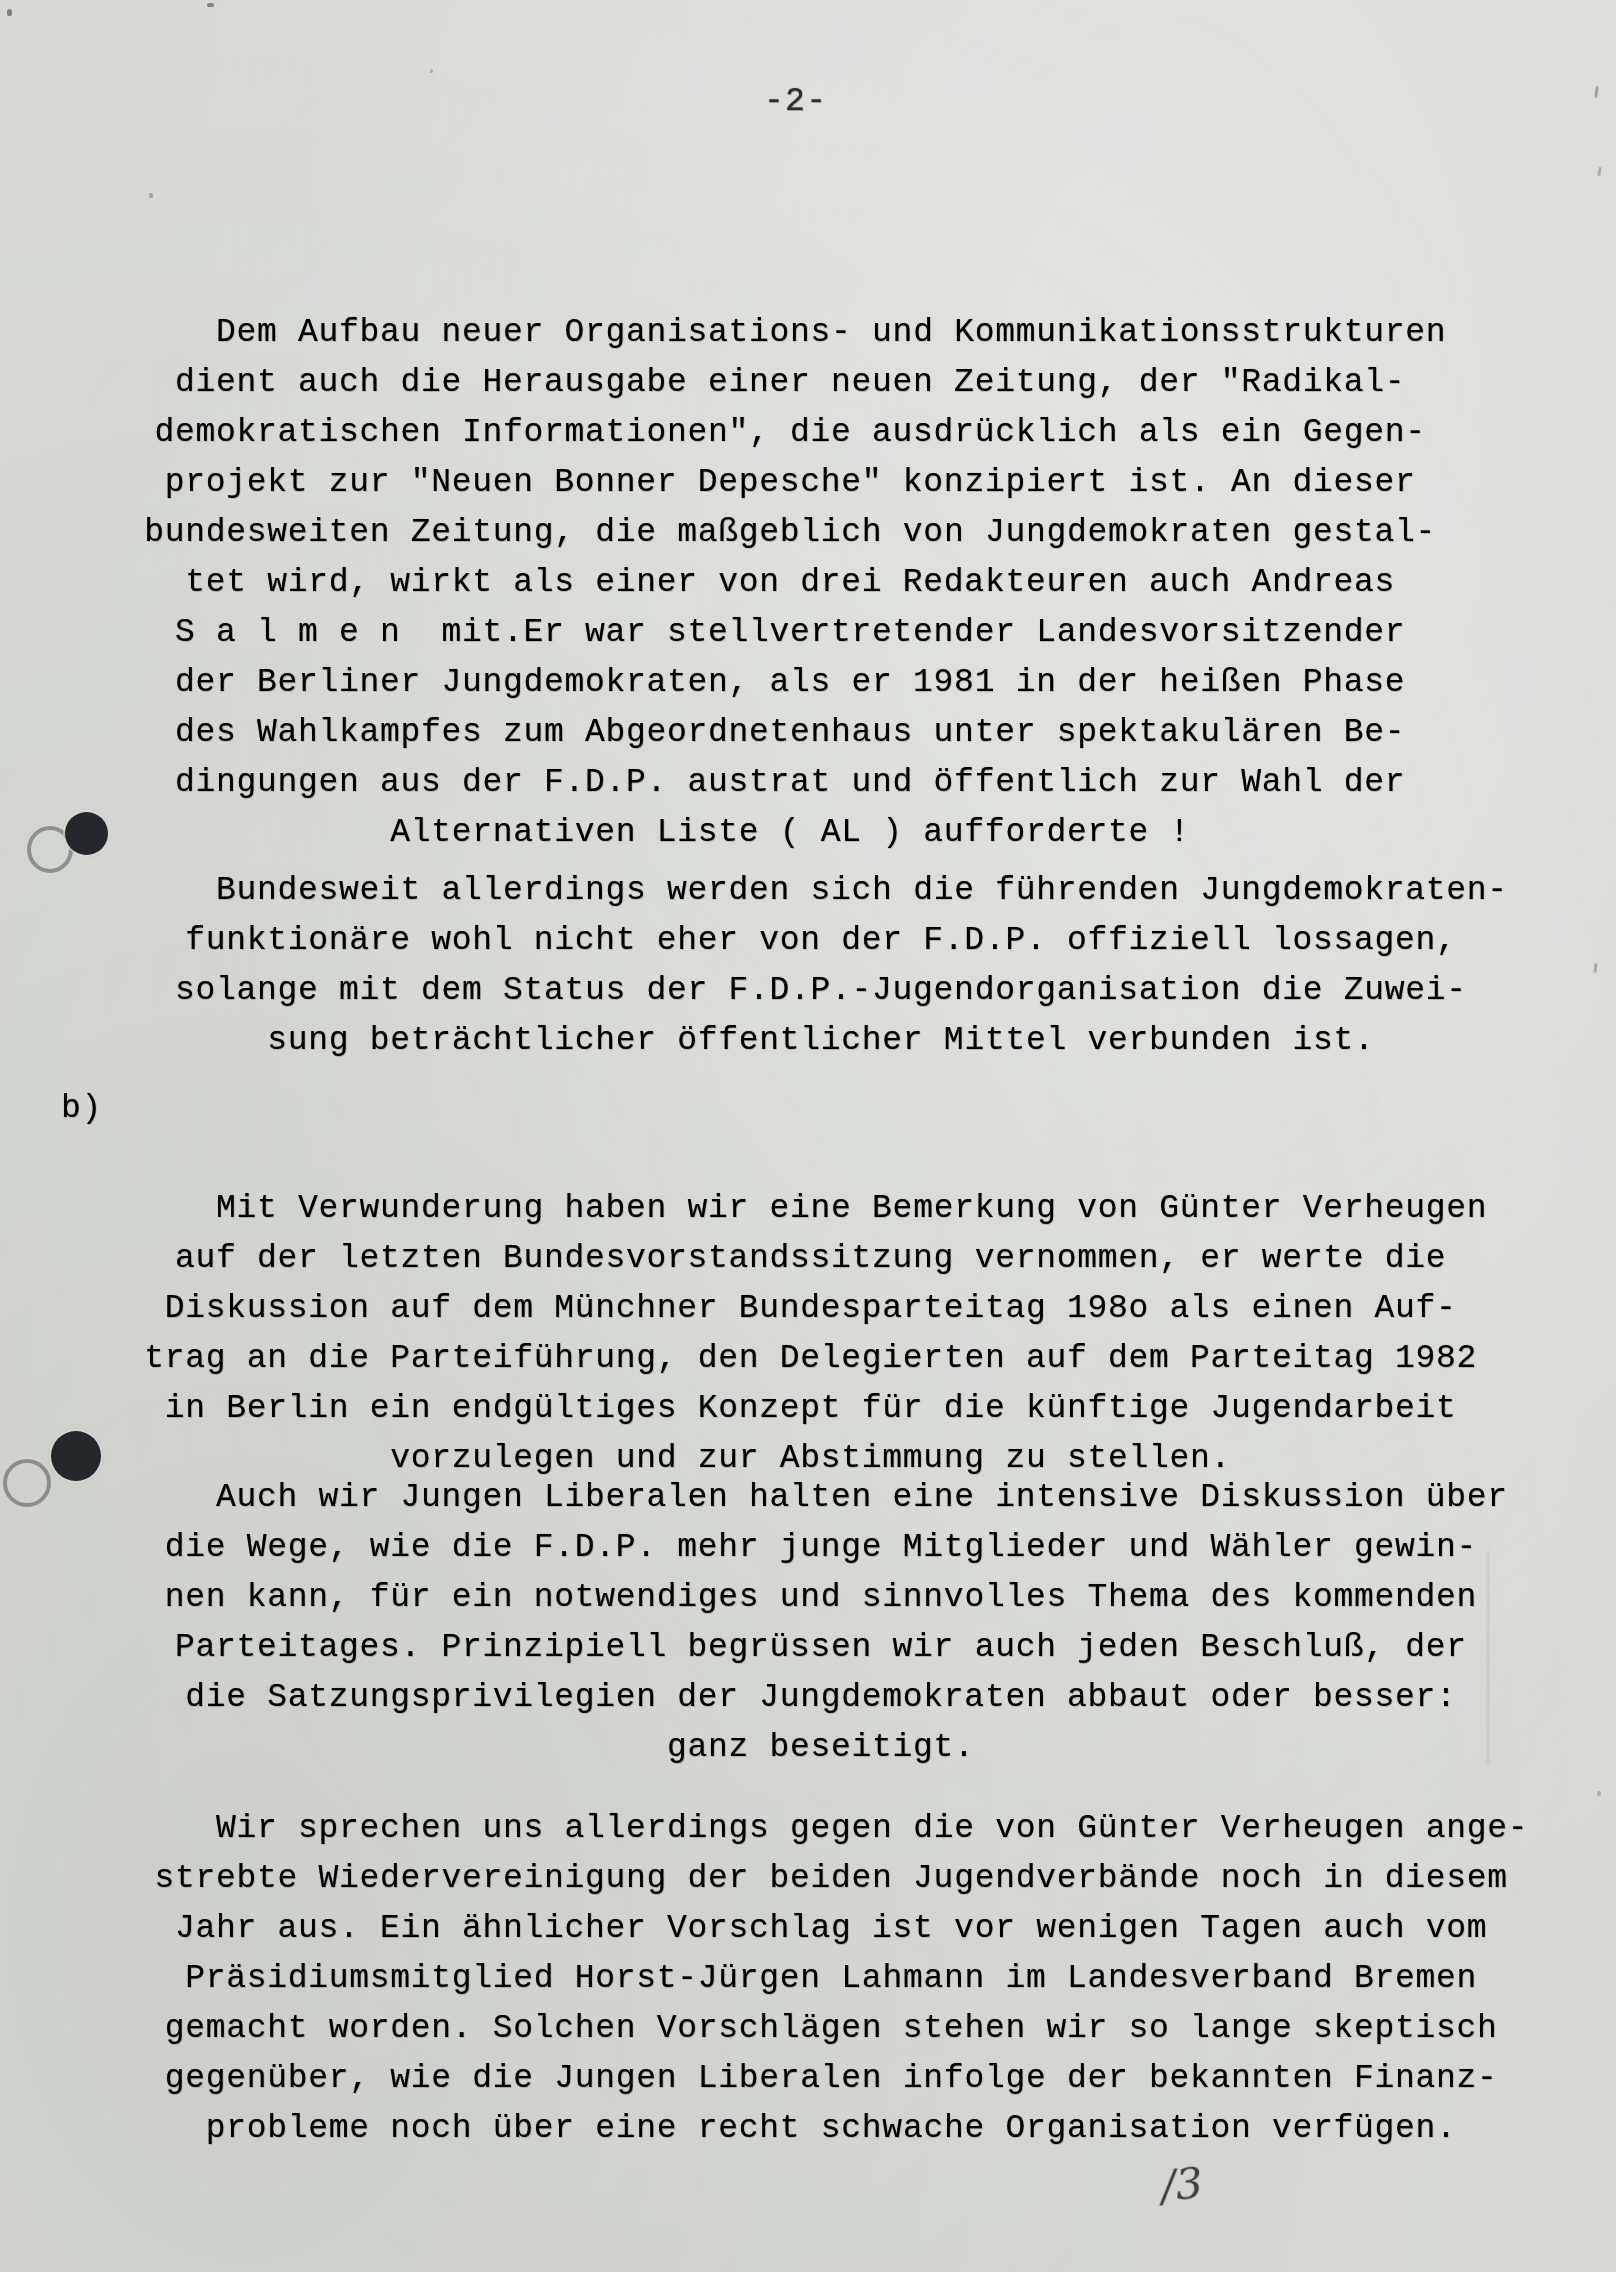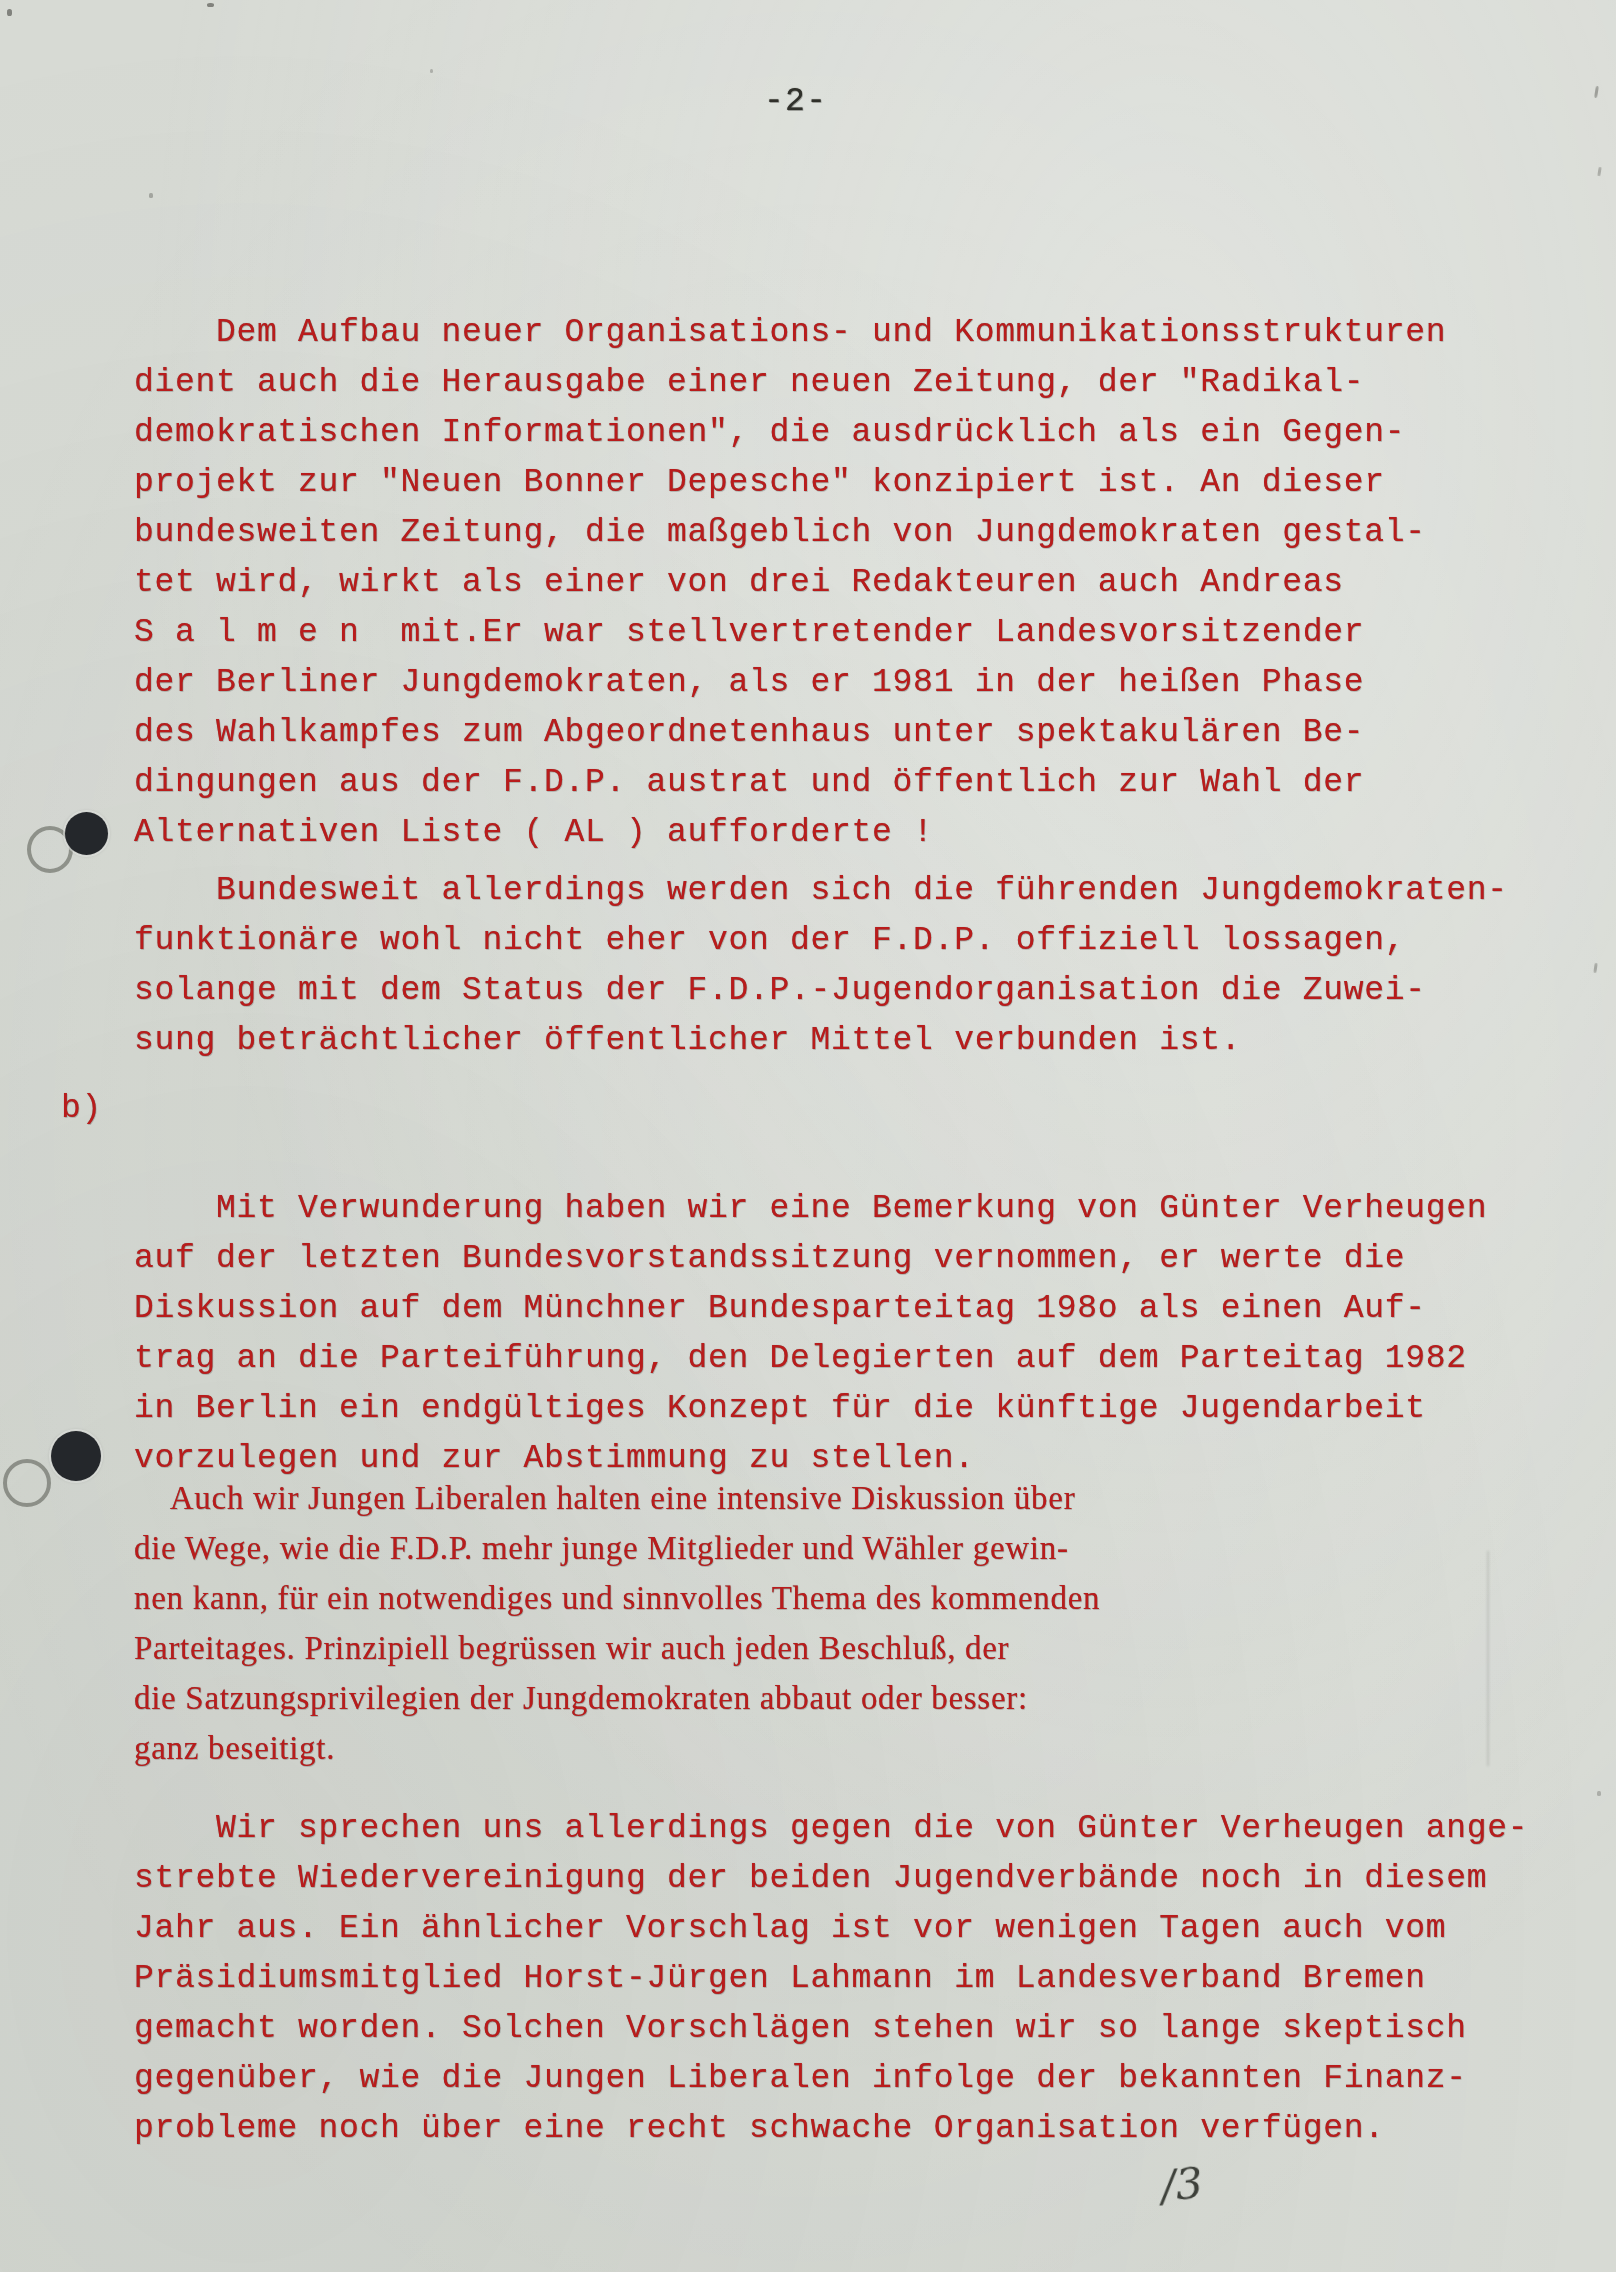--- a/index.html
+++ b/index.html
@@ -15,24 +15,25 @@
     font-family:"Liberation Mono", monospace;
   }
   .page { position:absolute; inset:0; }
 
   .typewriter {
     position:absolute;
     left:134px;
     font-size:33px;
     line-height:50px;
     letter-spacing:0.7px;
-    color:#b91c1c;
+    color:#000000;
     white-space:pre-wrap;
     text-shadow: 0 0 0.7px rgba(52,52,46,0.55), 0.7px 0.7px 0.4px rgba(52,52,46,0.20);
     filter: blur(0.2px);
+    text-align: center;
   }
   .para-label {
     position:absolute;
     left:-73px; top:0;
     white-space:nowrap;
   }
   .page-number {
     position:absolute;
     left:764px; top:83px;
     font-size:33px;
@@ -110,21 +111,21 @@
   <div class="typewriter" style="top:1084px;">
     <span class="para-label">b)</span>
     <span>Mit Verwunderung haben wir eine Bemerkung von Günter Verheugen
 auf der letzten Bundesvorstandssitzung vernommen, er werte die
 Diskussion auf dem Münchner Bundesparteitag 198o als einen Auf-
 trag an die Parteiführung, den Delegierten auf dem Parteitag 1982
 in Berlin ein endgültiges Konzept für die künftige Jugendarbeit
 vorzulegen und zur Abstimmung zu stellen.</span>
   </div>
 
-  <div class="typewriter" style="top:1423px;font-family:Liberation Serif, serif;">
+  <div class="typewriter" style="top:1423px;">
     <span>Auch wir Jungen Liberalen halten eine intensive Diskussion über
 die Wege, wie die F.D.P. mehr junge Mitglieder und Wähler gewin-
 nen kann, für ein notwendiges und sinnvolles Thema des kommenden
 Parteitages. Prinzipiell begrüssen wir auch jeden Beschluß, der
 die Satzungsprivilegien der Jungdemokraten abbaut oder besser:
 ganz beseitigt.</span>
   </div>
 
   <div class="typewriter" style="top:1754px;">
     <span>Wir sprechen uns allerdings gegen die von Günter Verheugen ange-

